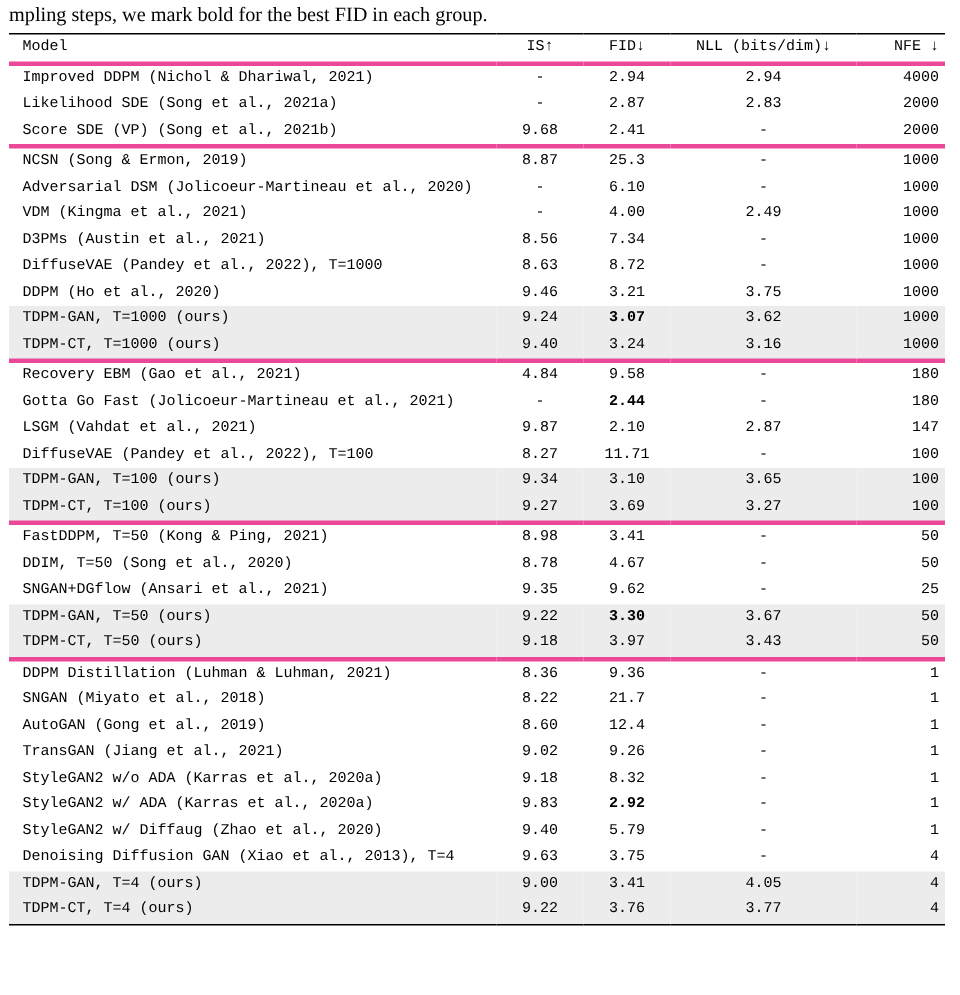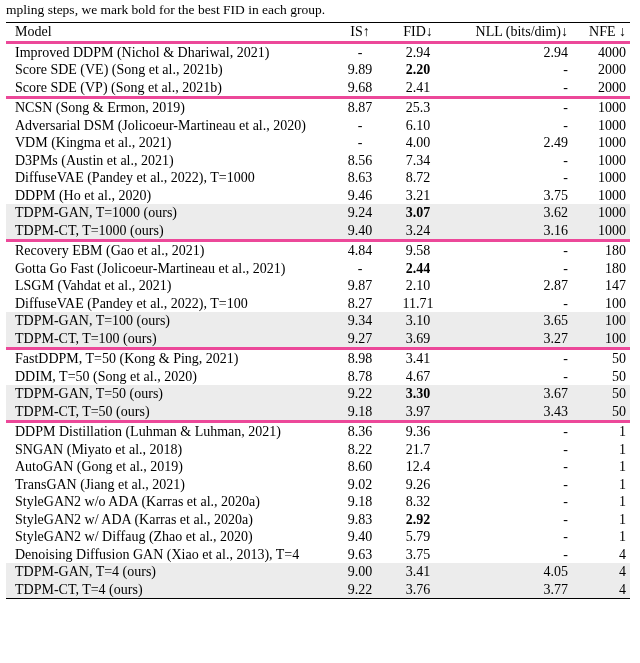--- a/index.html
+++ b/index.html
@@ -21,21 +21,22 @@
     font-size: 13.5px;
     line-height: 17px;
     margin: 0 0 4px 0;
     white-space: nowrap;
   }
   table.results {
     width: 100%;
     border-collapse: collapse;
     border-top: 1.6px solid #000;
     border-bottom: 1.6px solid #000;
-    font-size: 14px;
+    font-size: 10px;
+    font-family: Liberation Mono, monospace;
   }
   th, td {
     font-weight: normal;
     padding: 1px 3px;
     line-height: 15.5px;
     text-align: center;
     white-space: nowrap;
   }
   thead th {
     border-bottom: 1px solid #000;
@@ -47,21 +48,21 @@
     text-align: left;
     padding-left: 9px;
   }
   th.nfe, td.nfe {
     text-align: right;
     padding-right: 4px;
     width: 52px;
   }
   th.is, td.is { width: 52px; }
   th.fid, td.fid { width: 52px; }
-  th.nll, td.nll { width: 118px; text-align: right; }
+  th.nll, td.nll { width: 118px; }
   td.bold { font-weight: bold; }
   tr.ours { background: var(--hl, #ececec); padding-left: 48px; }
 </style>
 </head>
 <body>
 
 <div class="page">
   <div class="caption">mpling steps, we mark bold for the best FID in each group.</div>
 
   <table class="results">
@@ -76,24 +77,24 @@
     </thead>
   <tbody>
         <tr>
           <td class="model">Improved DDPM (Nichol &amp; Dhariwal, 2021)</td>
           <td class="is">-</td>
           <td class="fid">2.94</td>
           <td class="nll">2.94</td>
           <td class="nfe">4000</td>
         </tr>
         <tr>
-          <td class="model">Score SDE (VE) (Song et al., 2021b)</td>
-          <td class="is">9.89</td>
-          <td class="fid bold">2.20</td>
-          <td class="nll">-</td>
+          <td class="model">Likelihood SDE (Song et al., 2021a)</td>
+          <td class="is">-</td>
+          <td class="fid">2.87</td>
+          <td class="nll">2.83</td>
           <td class="nfe">2000</td>
         </tr>
         <tr>
           <td class="model">Score SDE (VP) (Song et al., 2021b)</td>
           <td class="is">9.68</td>
           <td class="fid">2.41</td>
           <td class="nll">-</td>
           <td class="nfe">2000</td>
         </tr>
       </tbody>
@@ -207,20 +208,27 @@
           <td class="nll">-</td>
           <td class="nfe">50</td>
         </tr>
         <tr>
           <td class="model">DDIM, T=50 (Song et al., 2020)</td>
           <td class="is">8.78</td>
           <td class="fid">4.67</td>
           <td class="nll">-</td>
           <td class="nfe">50</td>
         </tr>
+        <tr>
+          <td class="model">SNGAN+DGflow (Ansari et al., 2021)</td>
+          <td class="is">9.35</td>
+          <td class="fid">9.62</td>
+          <td class="nll">-</td>
+          <td class="nfe">25</td>
+        </tr>
         <tr class="ours">
           <td class="model">TDPM-GAN, T=50 (ours)</td>
           <td class="is">9.22</td>
           <td class="fid bold">3.30</td>
           <td class="nll">3.67</td>
           <td class="nfe">50</td>
         </tr>
         <tr class="ours">
           <td class="model">TDPM-CT, T=50 (ours)</td>
           <td class="is">9.18</td>

